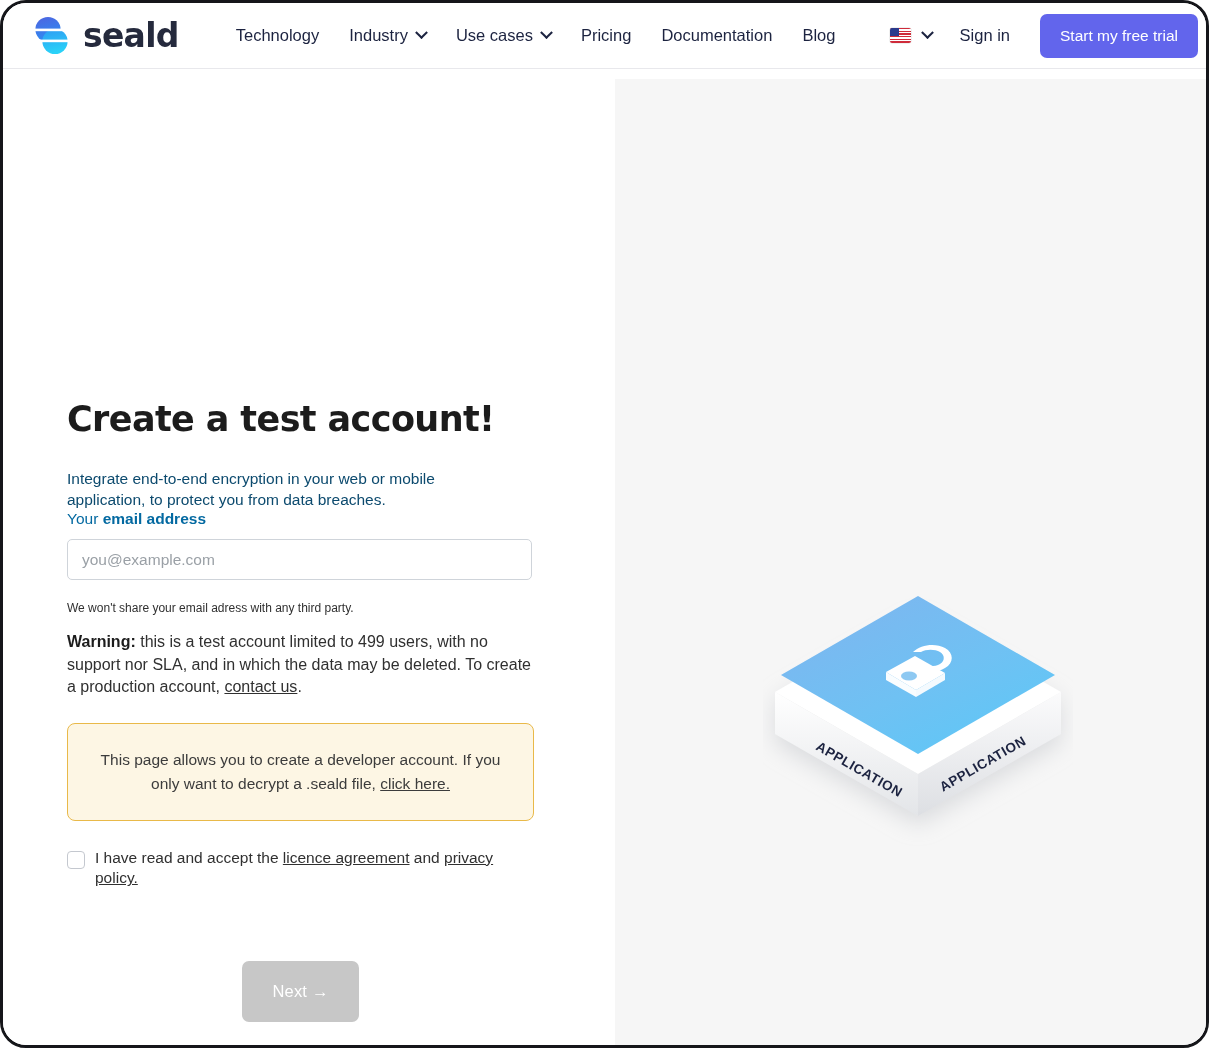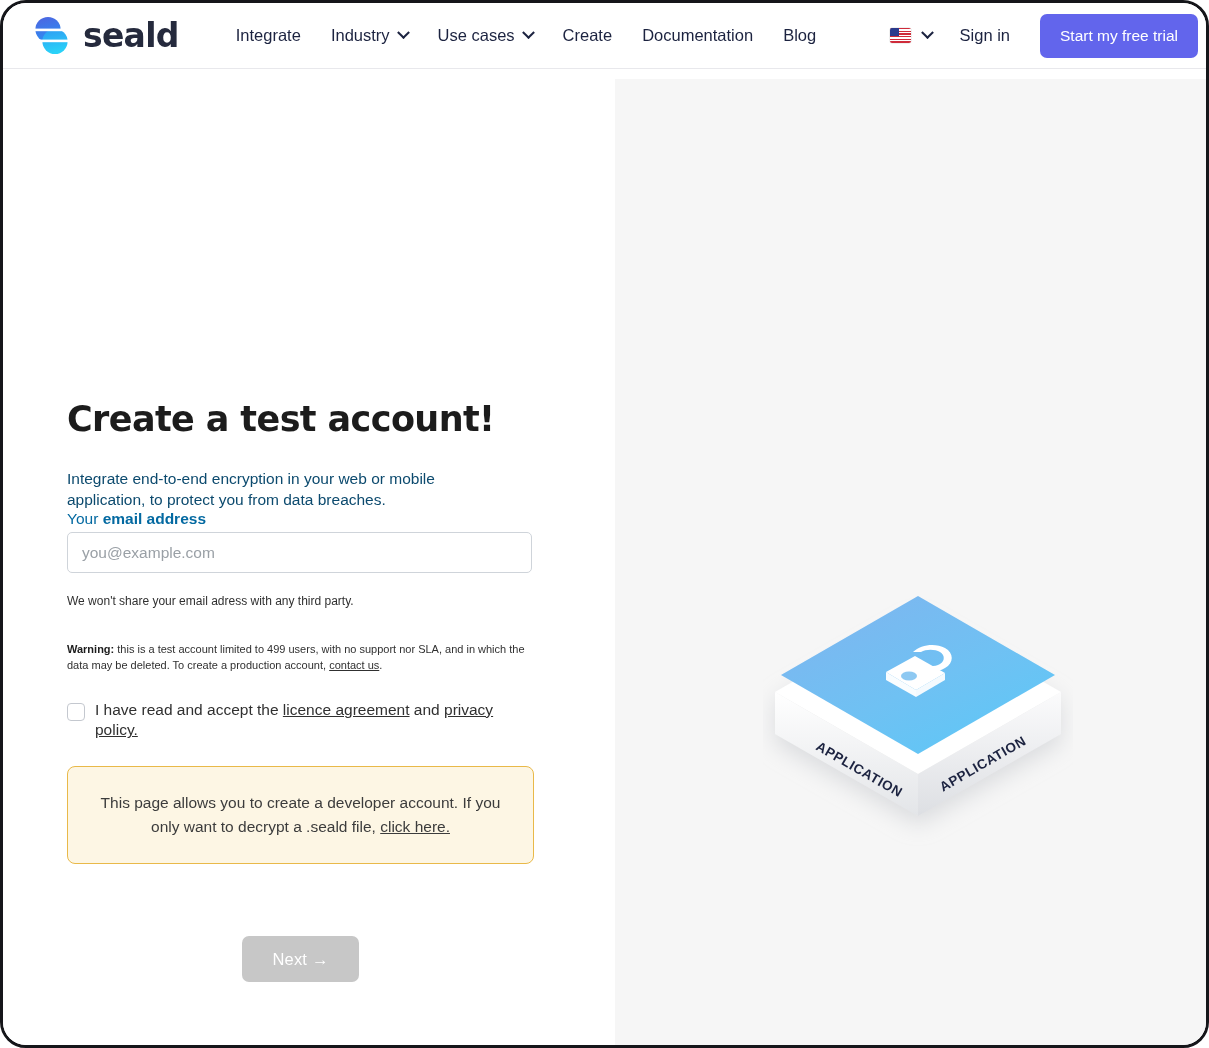--- a/index.html
+++ b/index.html
@@ -206,43 +206,43 @@
   }
 
   #email-label {
     margin-top: 46px;
     font-size: 15.5px;
     color: #0369a1;
   }
   #email-label b { font-weight: bold; }
 
   #email-input {
-    margin-top: 4px;
+    margin-top: 11px;
     width: 465px;
     height: 41px;
     border: 1px solid #cfd4da;
     border-radius: 5px;
     padding: 8px 14px;
     font-size: 15.5px;
     color: #24292e;
     font-family: "Liberation Sans", sans-serif;
     background: #ffffff;
     outline: none;
   }
   #email-input::placeholder { color: #9aa0a6; }
 
   #privacy-note {
     margin-top: 21px;
     font-size: 12px;
     color: #303030;
   }
 
   #warning-text {
-    margin-top: 34px;
-    font-size: 11px;
+    margin-top: 16px;
+    font-size: 16px;
     line-height: 1.38;
     color: #303030;
     width: 467px;
   }
   #warning-text b { font-weight: bold; color: #1c1c1c; }
 
   .inline-link {
     color: #303030;
     text-decoration: underline;
     cursor: pointer;
@@ -297,21 +297,21 @@
     font-size: 15.5px;
     line-height: 1.33;
     color: #303030;
     cursor: pointer;
   }
 
   #next-button {
     margin-top: 72px;
     margin-left: 175px;
     width: 117px;
-    height: 46px;
+    height: 61px;
     background: #c7c7c7;
     color: #ffffff;
     border: none;
     border-radius: 7px;
     font-size: 16.5px;
     cursor: default;
     font-family: "Liberation Sans", sans-serif;
     letter-spacing: 0.2px;
   }
 
@@ -349,32 +349,32 @@
           <circle cx="26" cy="28.5" r="12.6" fill="url(#logoGradBot)"></circle>
           <rect x="4.5" y="15.6" width="36.5" height="2.6" fill="#ffffff"></rect>
           <rect x="4.5" y="26.6" width="36.5" height="2.6" fill="#ffffff"></rect>
         </svg>
       </span>
       <span class="brand-name">seald</span>
     </a>
 
     <nav id="main-nav">
       <a class="nav-item">
-        <span>Integrate</span>
+        <span>Technology</span>
       </a>
       <a class="nav-item">
         <span>Industry</span>
         <i class="chev"></i>
       </a>
       <a class="nav-item">
         <span>Use cases</span>
         <i class="chev"></i>
       </a>
       <a class="nav-item">
-        <span>Create</span>
+        <span>Pricing</span>
       </a>
       <a class="nav-item">
         <span>Documentation</span>
       </a>
       <a class="nav-item">
         <span>Blog</span>
       </a>
     </nav>
 
     <div id="header-right">
@@ -401,31 +401,31 @@
         </label>
 
         <input id="email-input" type="email" placeholder="you@example.com" style="">
 
         <p id="privacy-note">We won't share your email adress with any third party.</p>
 
         <p id="warning-text">
           <b>Warning:</b><span> this is a test account limited to 499 users, with no support nor SLA, and in which the data may be deleted. To create a production account, </span><a class="inline-link">contact us</a><span>.</span>
         </p>
 
+        <div id="decrypt-alert">
+          <p id="decrypt-alert-text">
+            <span>This page allows you to create a developer account. If you only want to decrypt a .seald file, </span><a class="inline-link">click here.</a>
+          </p>
+        </div>
+
         <div id="terms-row">
           <input id="terms-checkbox" type="checkbox" style="">
           <label id="terms-label" for="terms-checkbox">
             <span>I have read and accept the </span><a class="inline-link">licence agreement</a><span> and </span><a class="inline-link">privacy policy.</a>
           </label>
-        </div>
-
-        <div id="decrypt-alert">
-          <p id="decrypt-alert-text">
-            <span>This page allows you to create a developer account. If you only want to decrypt a .seald file, </span><a class="inline-link">click here.</a>
-          </p>
         </div>
 
         <button id="next-button" disabled="">Next →</button>
       </div>
     </section>
 
     <section id="right-pane">
       <div id="app-illustration">
         <svg viewBox="0 0 310 270" aria-hidden="true">
           <defs>

